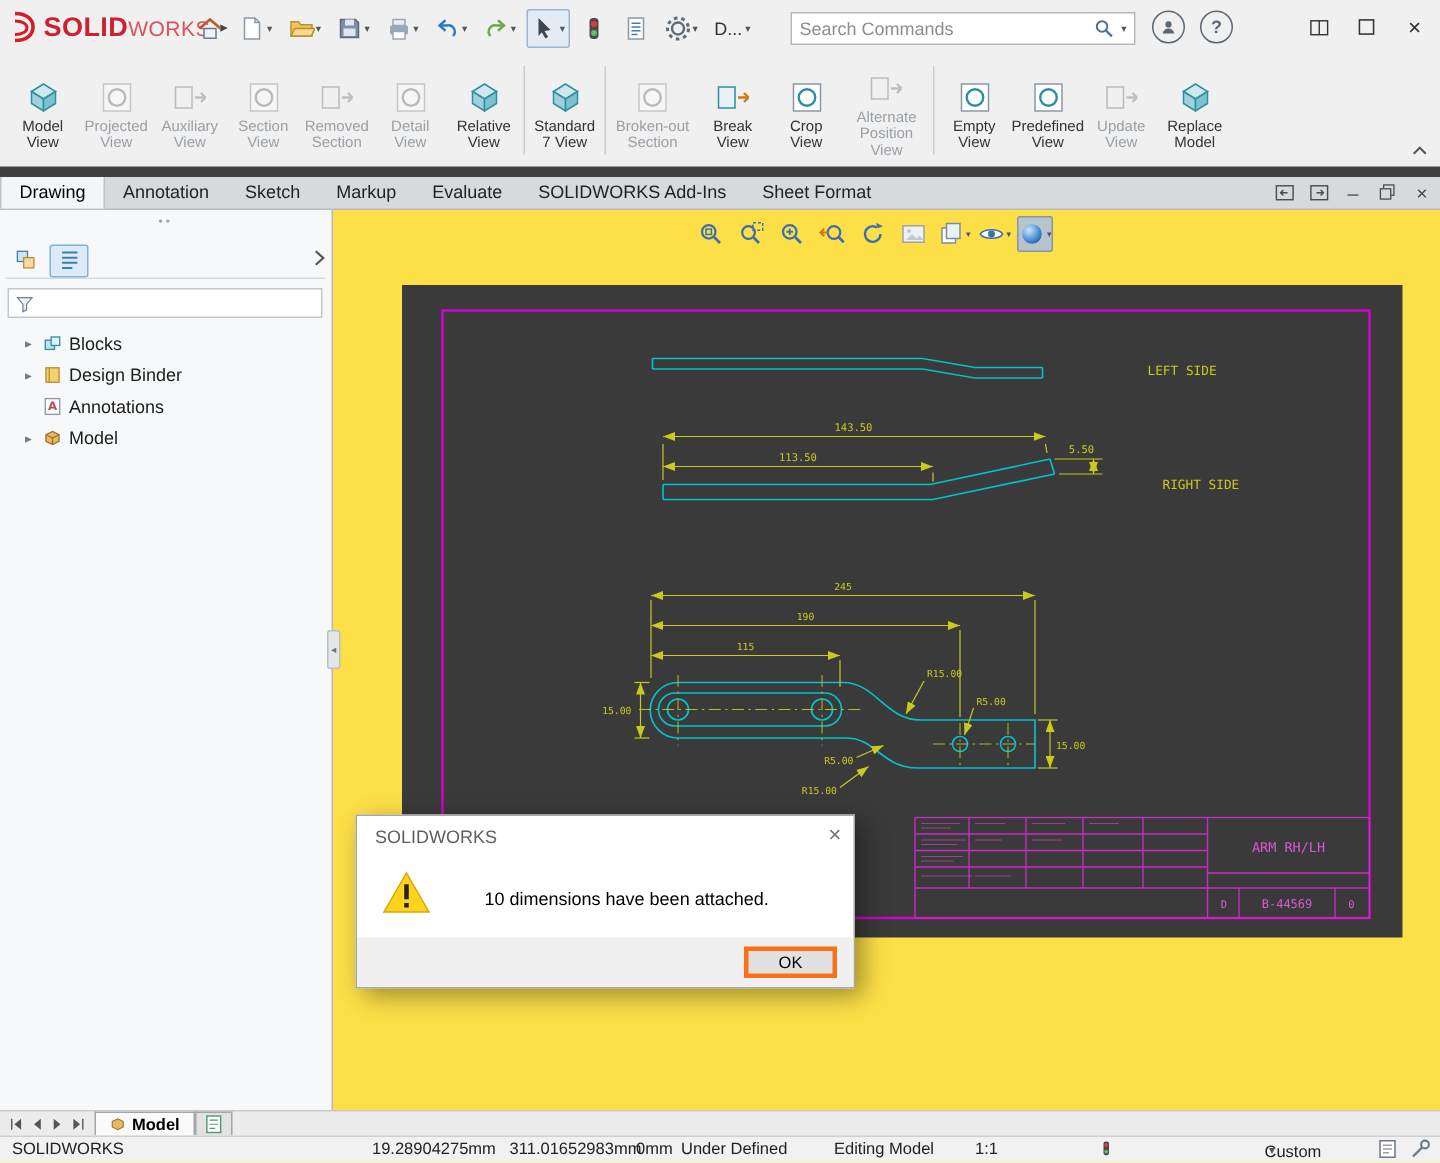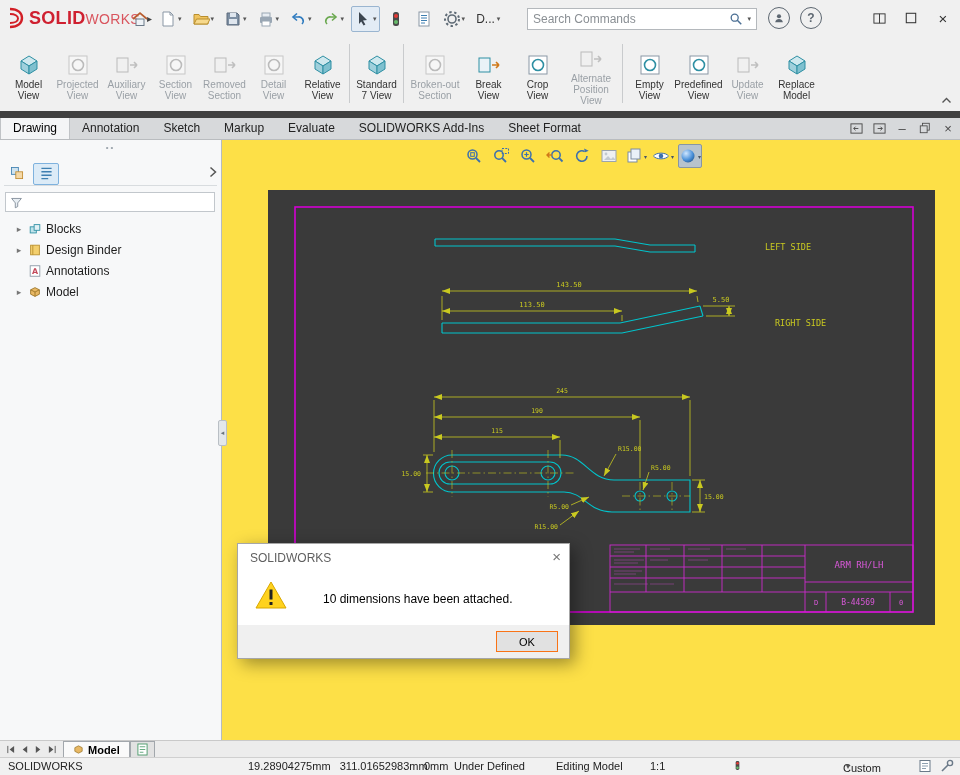--- a/index.html
+++ b/index.html
@@ -73,21 +73,21 @@
   .railbtn { width:24px; height:24px; background:#eef1f3; border:1px solid #c6ccd1; border-radius:2px; display:inline-flex; align-items:center; justify-content:center; cursor:pointer; }
   .railbtn svg { width:19px; height:19px; }
 
   
   .dialog { position:absolute; left:237px; top:543px; width:333px; height:116px; background:#fff; border:1px solid #a6a6a6; box-shadow:5px 5px 16px rgba(0,0,0,.38); z-index:50; }
   .dialog-title { position:absolute; left:12px; top:7px; font-size:12px; color:#5f5f5f; }
   .dialog-close { position:absolute; right:8px; top:4px; border:0; background:transparent; color:#777; font-size:15px; cursor:pointer; }
   .dialog-warning { position:absolute; left:16px; top:36px; }
   .dialog-msg { position:absolute; left:58px; top:48px; font-size:12px; color:#000;margin-left:27px; }
   .dialog-footer { position:absolute; left:0; right:0; bottom:0; height:33px; background:#f0f0f0; }
-  .okbtn { position:absolute; right:11px; bottom:6px; width:62px; height:21px; background:#e1e1e1; border:1px solid #f97316; font-size:11px; color:#000; cursor:pointer; }
+  .okbtn { position:absolute; right:11px; bottom:6px; width:62px; height:21px; background:#e1e1e1; border:3px solid #f97316; font-size:11px; color:#000; cursor:pointer; }
 
   
   .sheettabs { position:absolute; left:0; top:740px; right:0; height:17px; background:#ececec; border-top:1px solid #c9c9c9; display:flex; align-items:stretch; }
   .navgrp { display:flex; align-items:center; gap:1px; padding:0 4px; }
   .navbtn { border:0; background:transparent; width:13px; height:13px; display:inline-flex; align-items:center; justify-content:center; cursor:pointer; }
   .stab { display:flex; align-items:center; gap:4px; padding:0 9px; background:#fafafa; border:1px solid #a2a7ac; border-bottom:0; font-size:11px; font-weight:700; color:#000; cursor:pointer; }
   .stab.icononly { background:#e2e2e2; font-weight:400; padding:0 6px; }
 
   
   .statusbar { position:absolute; left:0; top:757px; right:0; height:18px; background:#f1f1f1; border-top:1px solid #cfcfcf; font-size:11px; color:#222; }

